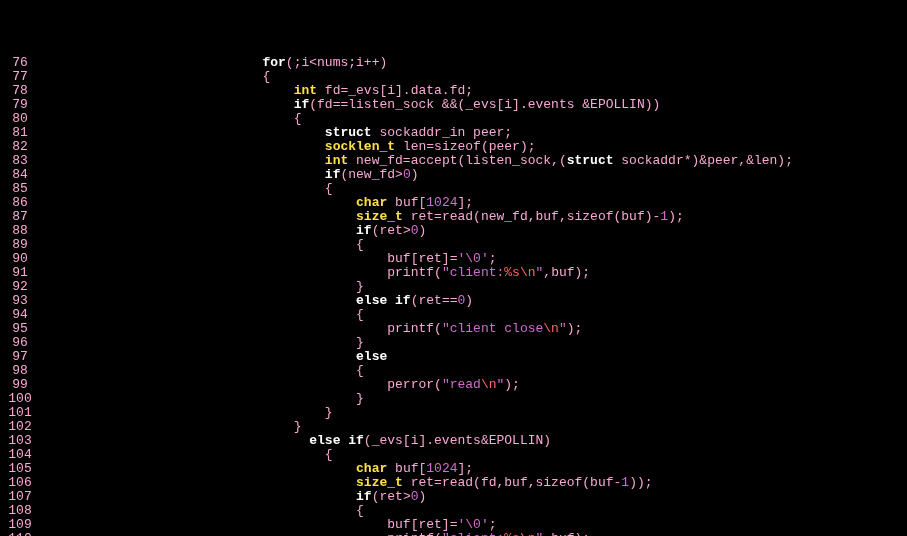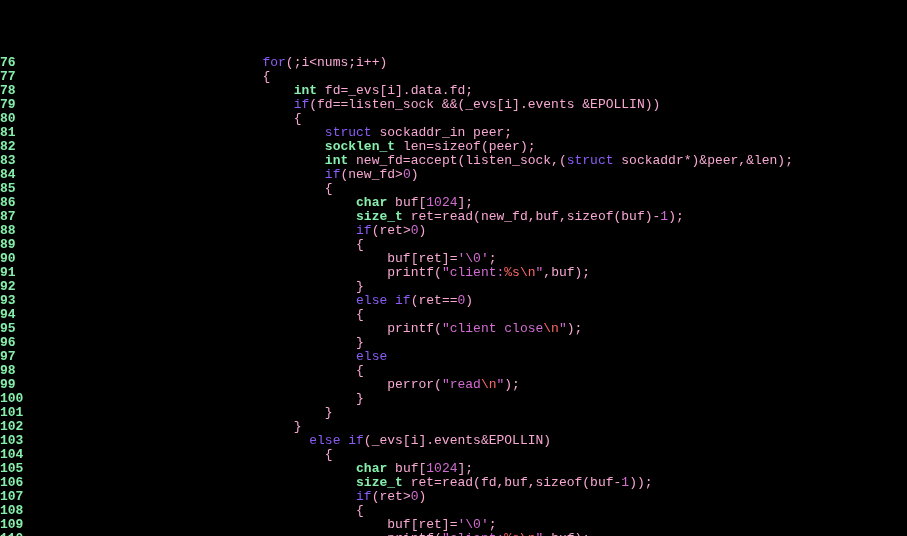--- a/index.html
+++ b/index.html
@@ -11,30 +11,30 @@
     font-size: 13px;
     line-height: 14px;
     white-space: pre;
     width: 907px;
     height: 536px;
     overflow: hidden;
   }
   .line { display: flex; }
   .gutter {
     width: 40px;
-    text-align: left;
-    color: #86efac;
-    font-weight: bold;
+    text-align: center;
+    color: #f9a8d4;
+    font-weight: normal;
     padding-right: 4px;
     user-select: none;
     flex-shrink: 0;
   }
   .code { flex: 1; }
-  .kw { color: #8b5cf6; font-weight: normal; }      
-  .type { color: #86efac; font-weight: bold; }    
+  .kw { color: #ffffff; font-weight: bold; }      
+  .type { color: #fde047; font-weight: bold; }    
   .num { color: #d26cd2; }                         
   .str { color: #d26cd2; }                         
   .esc { color: #ff6666; }                         
   .chr { color: #d26cd2; }                         
   .plain { color: #f9a8d4; }
 </style>
 </head>
 <body>
 
 

